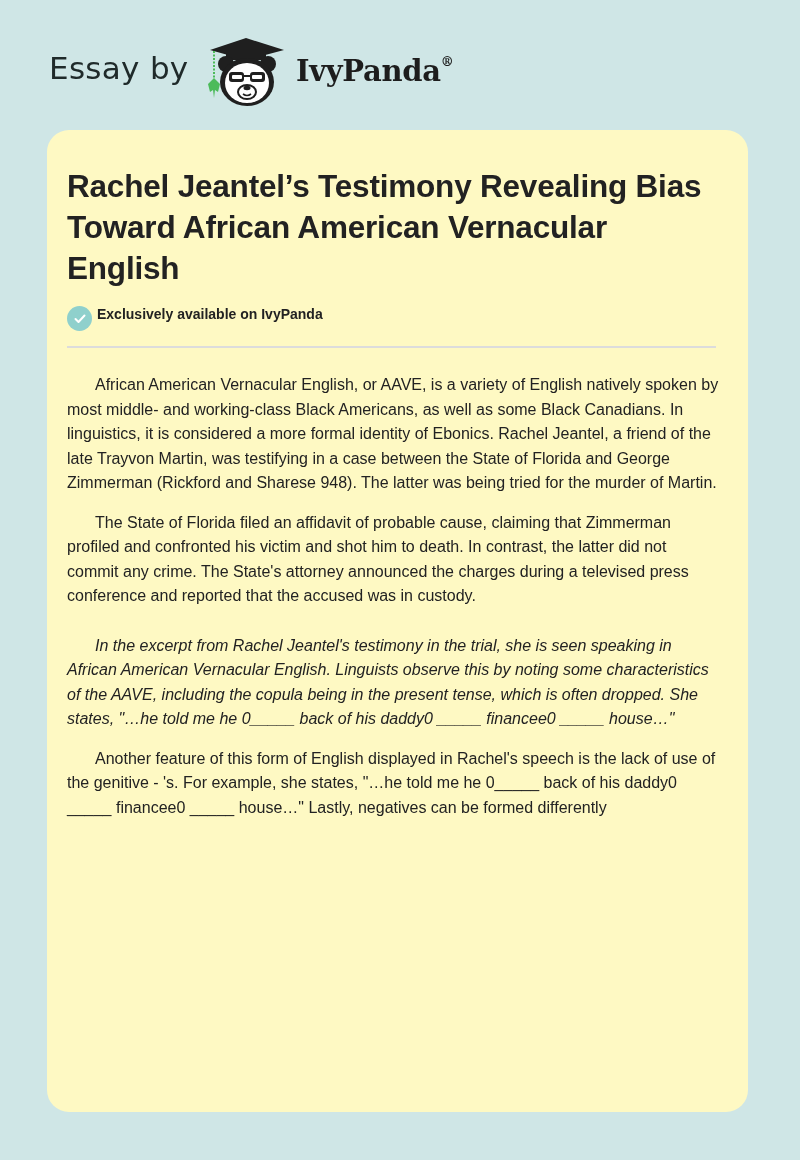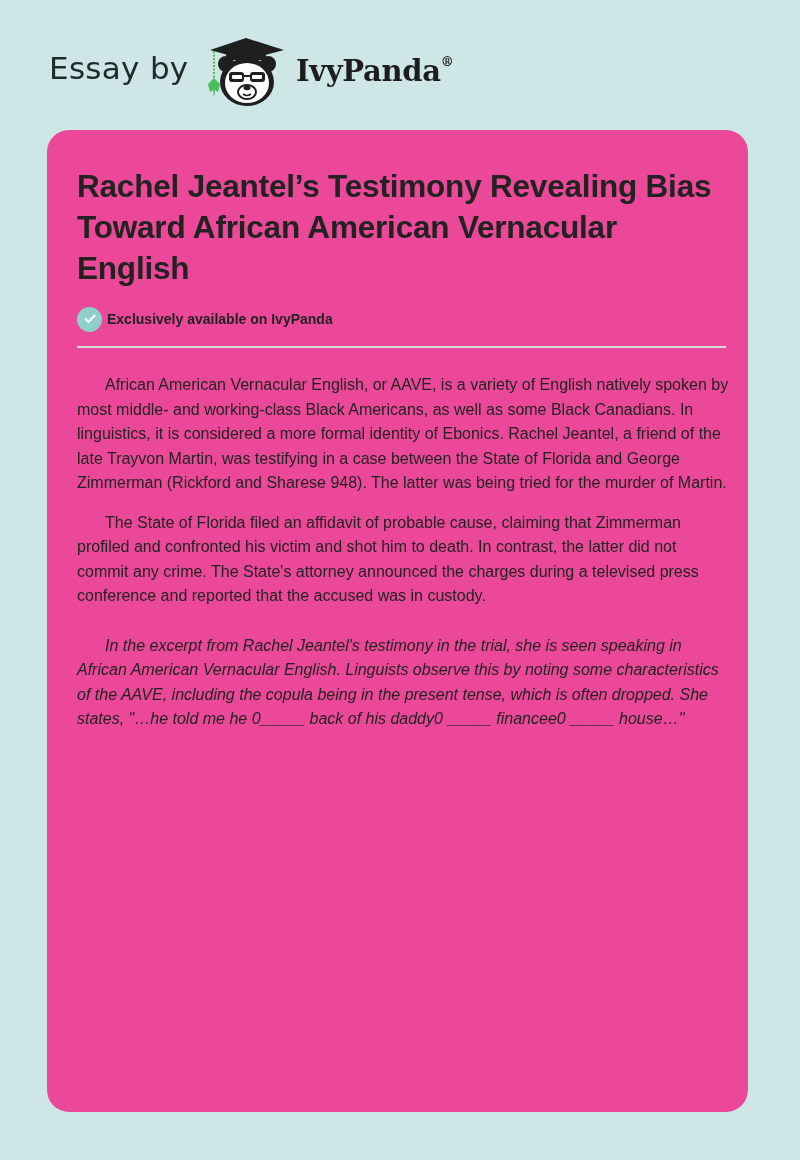--- a/index.html
+++ b/index.html
@@ -36,36 +36,36 @@
       font-weight: bold;
       font-size: 29px;
       color: #1d1d1d;
       letter-spacing: -0.3px;
     }
     .brand sup { font-size: 13px; font-weight: bold; position: relative; top: -4px; }
     .card {
       position: absolute;
       left: 47px; top: 130px;
       width: 701px; height: 982px;
-      background: #ec4899;
+      background: #fef9c3;
       border-radius: 22px;
       overflow: hidden;
-      padding: 36px 27px 0 30px;
+      padding: 36px 27px 0 20px;
     }
     .title {
       font-size: 31.5px;
       font-weight: bold;
       line-height: 41px;
       color: #222;
       letter-spacing: -0.2px;
       width: 640px;
     }
     .exclusive {
       display: flex;
-      align-items: center;
+      align-items: flex-start;
       margin-top: 17px;
       height: 26px;
     }
     .check {
       width: 25px; height: 25px;
       border-radius: 50%;
       background: #8fd0cc;
       display: flex; align-items: center; justify-content: center;
       margin-right: 5px;
     }
@@ -145,13 +145,14 @@
     </span>
     <span class="exclusive-label">Exclusively available on IvyPanda</span>
   </div>
 
   <div class="divider"></div>
 
   <p class="para p1">African American Vernacular English, or AAVE, is a variety of English natively spoken by most middle- and working-class Black Americans, as well as some Black Canadians. In linguistics, it is considered a more formal identity of Ebonics. Rachel Jeantel, a friend of the late Trayvon Martin, was testifying in a case between the State of Florida and George Zimmerman (Rickford and Sharese 948). The latter was being tried for the murder of Martin.</p>
   <p class="para p2">The State of Florida filed an affidavit of probable cause, claiming that Zimmerman profiled and confronted his victim and shot him to death. In contrast, the latter did not commit any crime. The State's attorney announced the charges during a televised press conference and reported that the accused was in custody.</p>
 
   <p class="para p3">In the excerpt from Rachel Jeantel's testimony in the trial, she is seen speaking in African American Vernacular English. Linguists observe this by noting some characteristics of the AAVE, including the copula being in the present tense, which is often dropped. She states, "…he told me he 0_____ back of his daddy0 _____ financee0 _____ house…"</p>
+  <p class="para p4">Another feature of this form of English displayed in Rachel's speech is the lack of use of the genitive - 's. For example, she states, "…he told me he 0_____ back of his daddy0 _____ financee0 _____ house…" Lastly, negatives can be formed differently</p>
 </div>
 
 </body></html>

